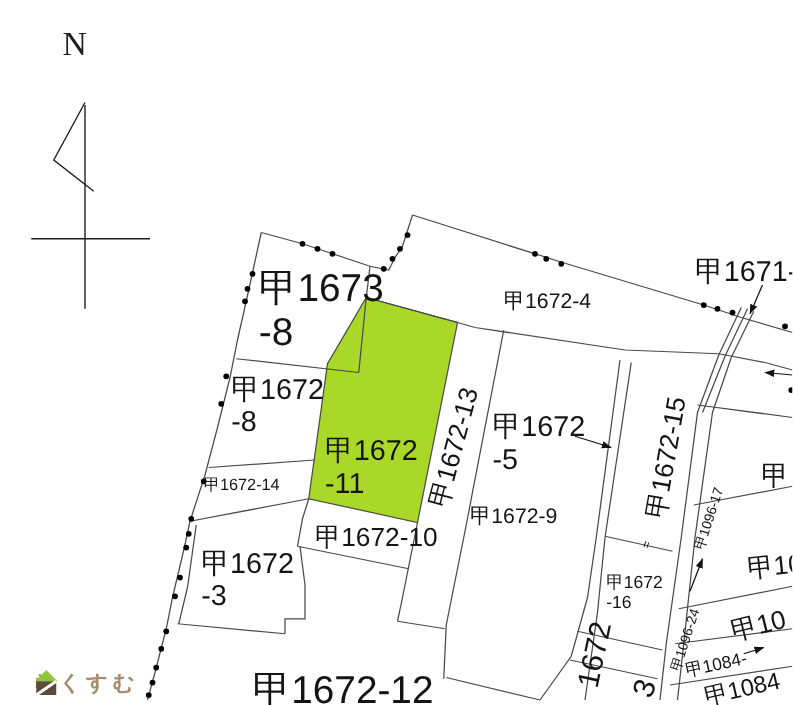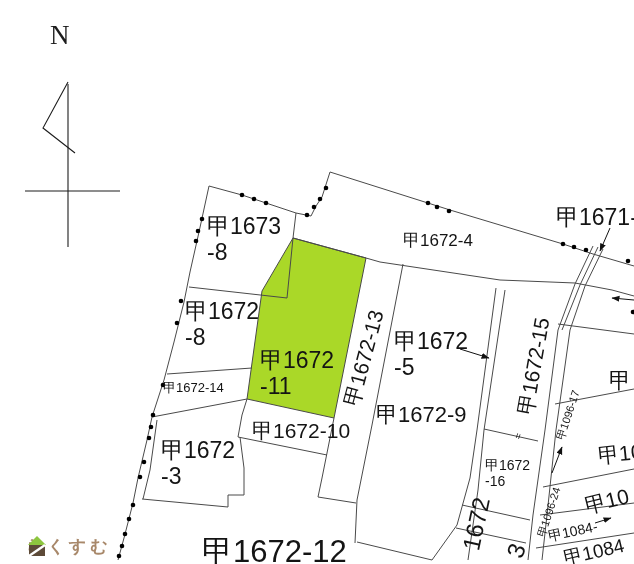--- a/index.html
+++ b/index.html
@@ -114,31 +114,31 @@
     <g id="g-compass">
         <polyline points="68,84 68,247" fill="none" stroke="#1d1d1d" stroke-width="1.1"></polyline>
         <polyline points="25,191 120,191" fill="none" stroke="#1d1d1d" stroke-width="1.1"></polyline>
         <polyline points="68,82 43,128 75,153" fill="none" stroke="#1d1d1d" stroke-width="1.1"></polyline>
       </g>
   </svg>
 
   <div class="compass-n">N</div>
 
   <div id="labels-layer">
-      <div class="maplabel" style="font-size: 23px; left: 207px; top: 214px;">甲1673
+      <div class="maplabel" style="font-size: 31px; left: 207px; top: 214px;">甲1673
 -8</div>
       <div class="maplabel" style="font-size: 23px; left: 185px; top: 299px;">甲1672
 -8</div>
       <div class="maplabel" style="font-size: 23px; left: 260px; top: 348px;">甲1672
 -11</div>
       <div class="maplabel" style="font-size: 17px; left: 403px; top: 231px;">甲1672-4</div>
       <div class="maplabel" style="font-size: 23px; left: 556px; top: 205px;">甲1671-</div>
       <div class="maplabel" style="font-size: 23px; left: 394px; top: 329px;">甲1672
 -5</div>
-      <div class="maplabel" style="font-size: 22px; left: 376px; top: 403px;">甲1672-9</div>
+      <div class="maplabel" style="font-size: 17px; left: 376px; top: 403px;">甲1672-9</div>
       <div class="maplabel" style="font-size: 21px; left: 364px; top: 358px; transform: translate(-50%, -50%) rotate(-75deg);">甲1672-13</div>
       <div class="maplabel" style="font-size: 21px; left: 534px; top: 366px; transform: translate(-50%, -50%) rotate(-80deg);">甲1672-15</div>
       <div class="maplabel" style="font-size: 13px; left: 163px; top: 381px;">甲1672-14</div>
       <div class="maplabel" style="font-size: 21px; left: 252px; top: 419px;">甲1672-10</div>
       <div class="maplabel" style="font-size: 23px; left: 161px; top: 438px;">甲1672
 -3</div>
       <div class="maplabel" style="font-size: 31px; left: 202px; top: 535px;">甲1672-12</div>
       <div class="maplabel" style="font-size: 14px; left: 485px; top: 458px;">甲1672
 -16</div>
       <div class="maplabel" style="font-size: 11px; left: 568px; top: 415px; transform: translate(-50%, -50%) rotate(-72deg);">甲1096-17</div>

